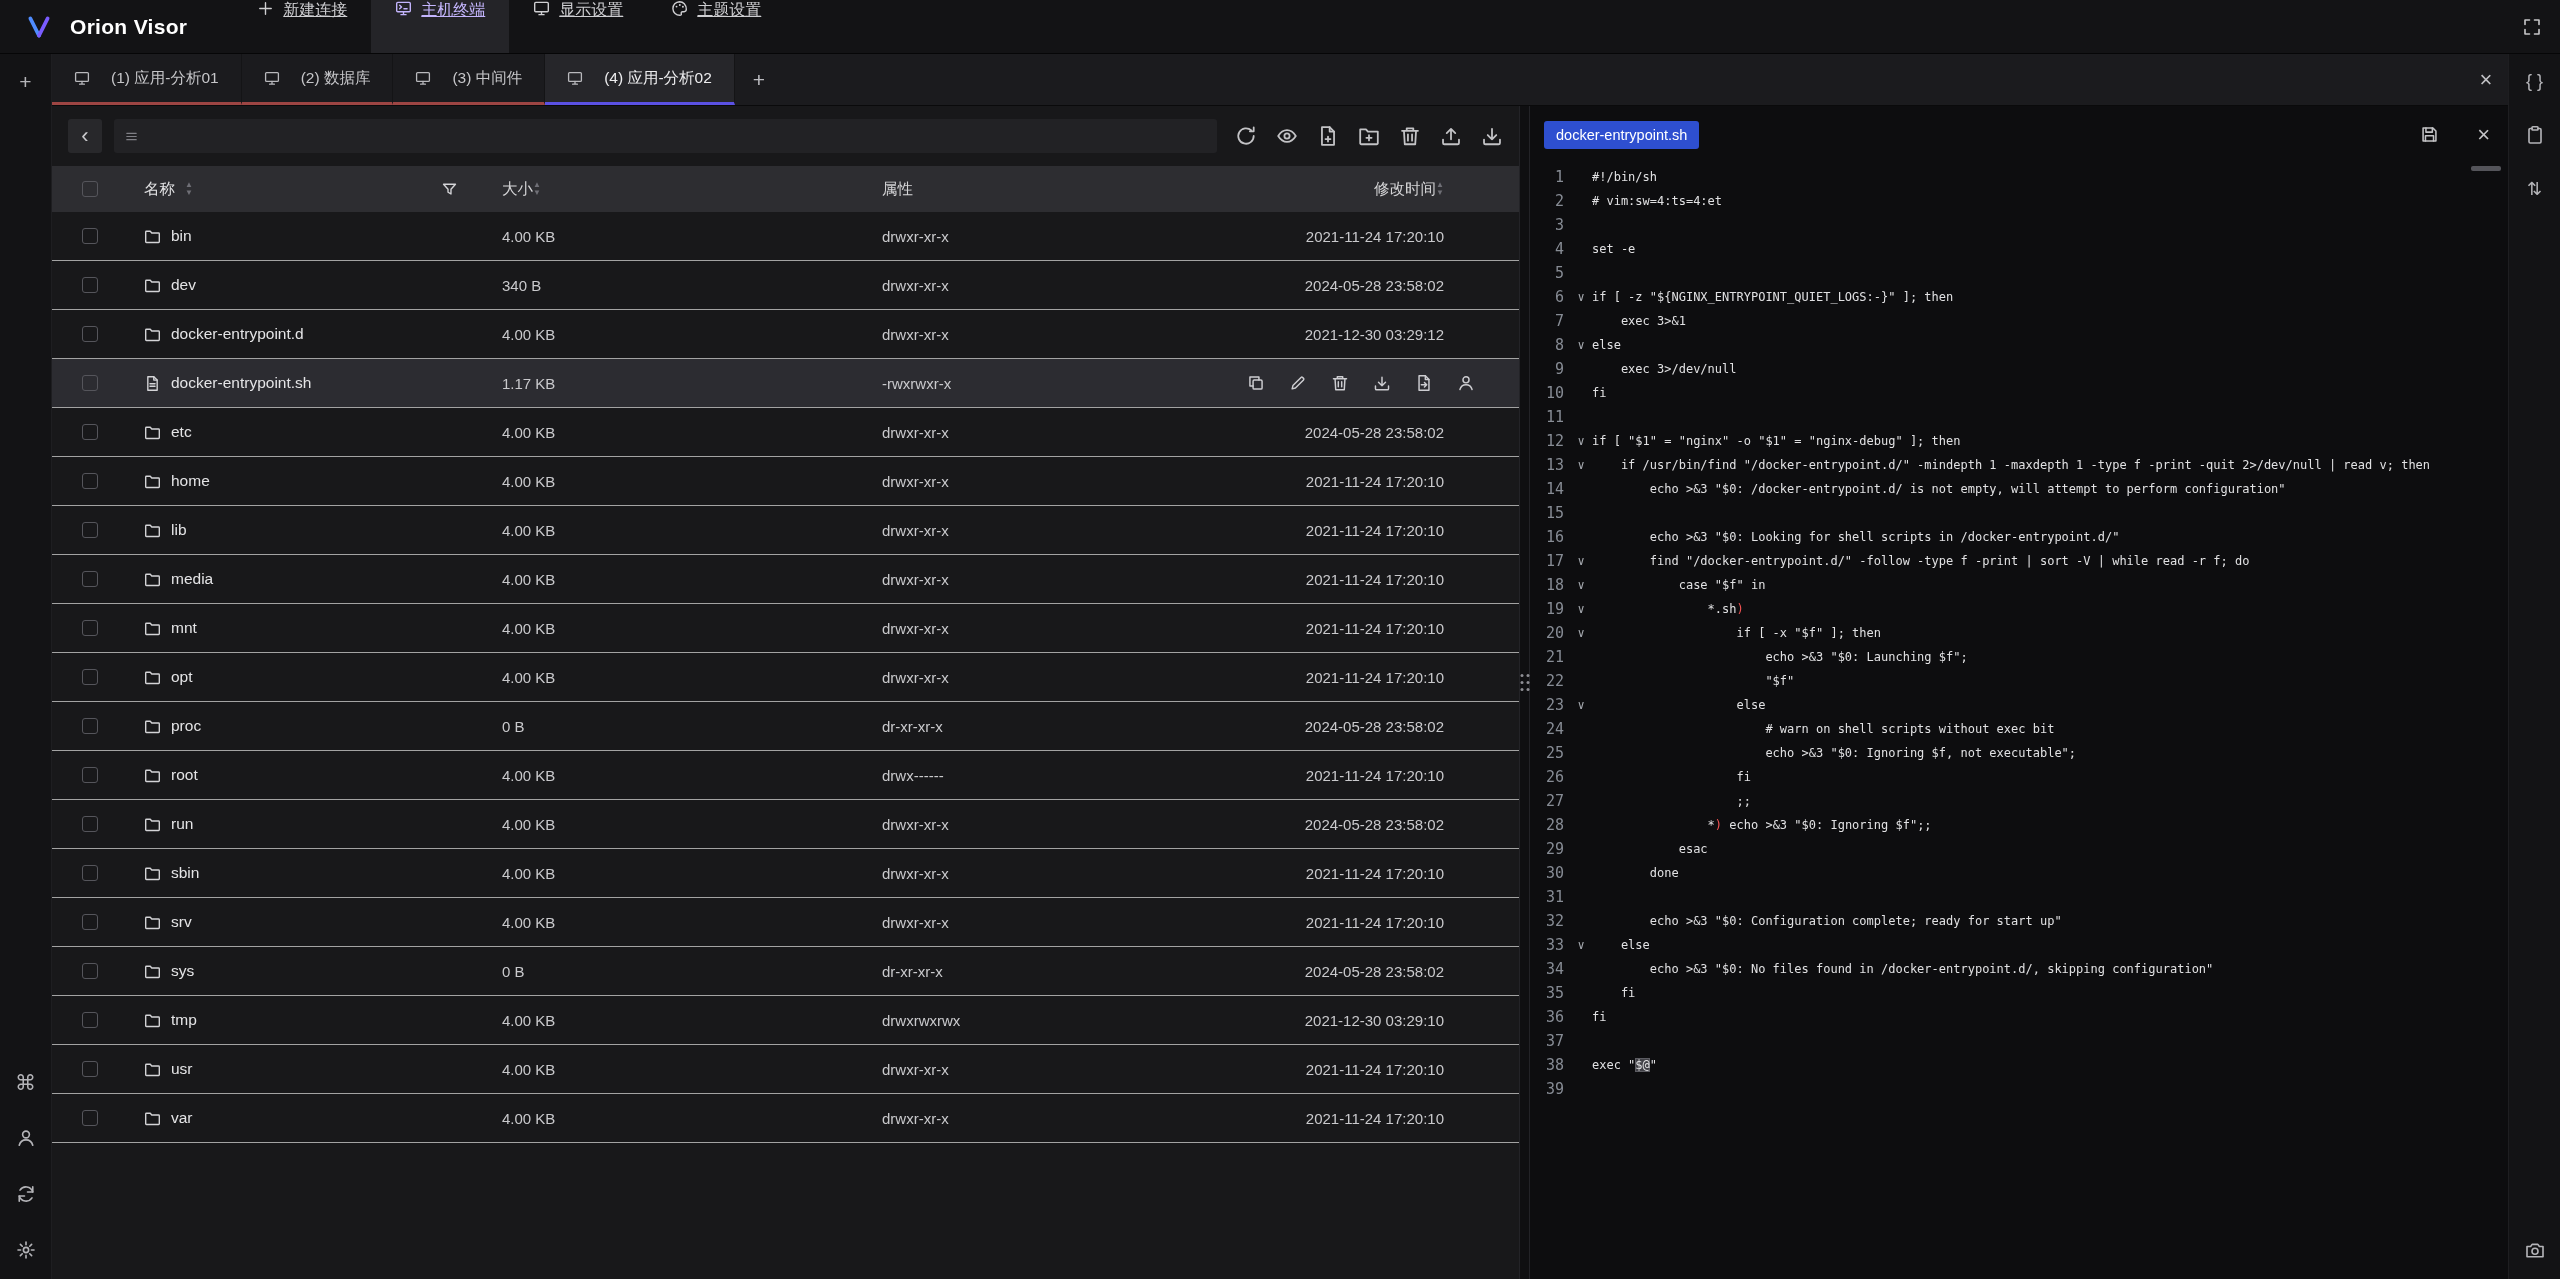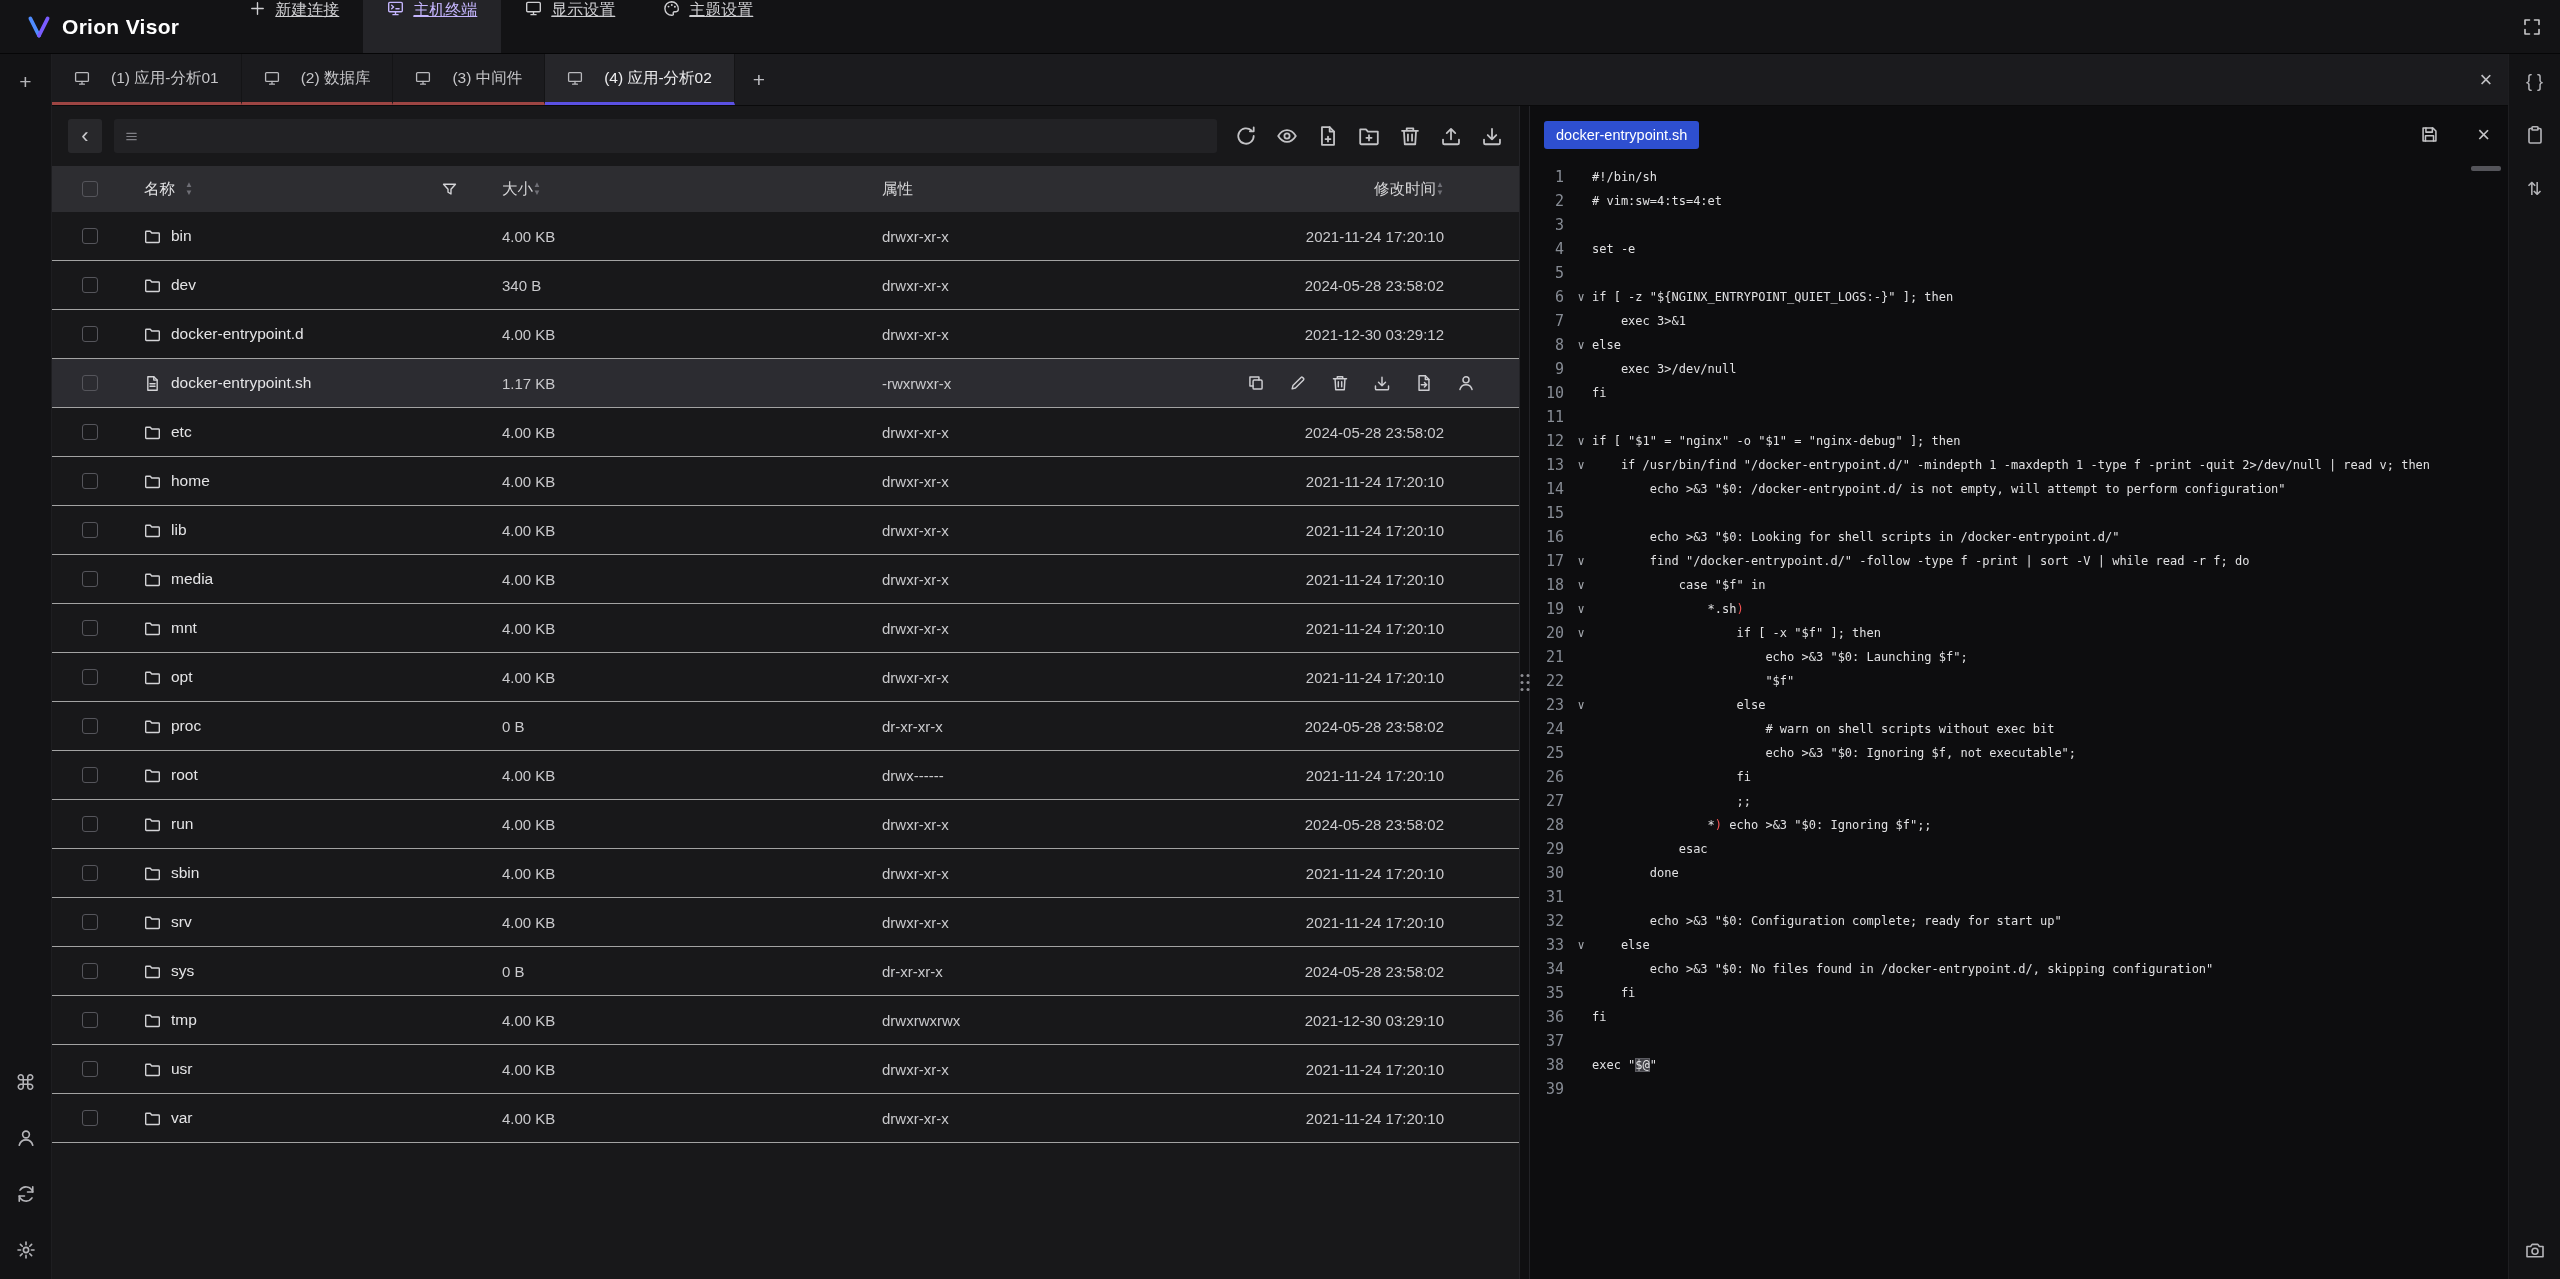--- a/index.html
+++ b/index.html
@@ -7,21 +7,21 @@
     font-family:"Liberation Sans","DejaVu Sans",sans-serif; color:#d8d8da; }
   .app { width:2560px; height:1279px; display:flex; flex-direction:column; }
 
   .icon { display:inline-flex; align-items:center; justify-content:center; flex:0 0 auto; }
   .icon svg { width:100%; height:100%; fill:none; stroke:currentColor; stroke-width:1.3;
     stroke-linecap:round; stroke-linejoin:round; }
 
   
   .navbar { height:54px; flex:0 0 auto; background:#131315; border-bottom:1px solid #060607;
     display:flex; align-items:stretch; }
-  .brand { display:flex; align-items:center; gap:10px; padding:0 12px 0 26px; cursor:pointer; }
+  .brand { display:flex; align-items:center; gap:18px; padding:0 12px 0 26px; cursor:pointer; }
   .logo { width:26px; height:26px; }
   .brand-text { font-size:21px; font-weight:bold; color:#ffffff; letter-spacing:.3px; }
   .nav-menu { display:flex; margin-left:34px; }
   .nav-item { display:flex; align-items:flex-start; gap:9px; padding:0 24px; font-size:16px;
     color:#cfcfd2; cursor:pointer;text-decoration:underline; }
   .nav-item.active { background:#242428; color:#c4b5fd; }
   .nav-item .icon { width:17px; height:17px; }
   .nav-spacer { flex:1; }
   .fullscreen-btn { width:56px; display:flex; align-items:center; justify-content:center; color:#c6c6c8; cursor:pointer; }
   .fullscreen-btn .icon { width:20px; height:20px; }

